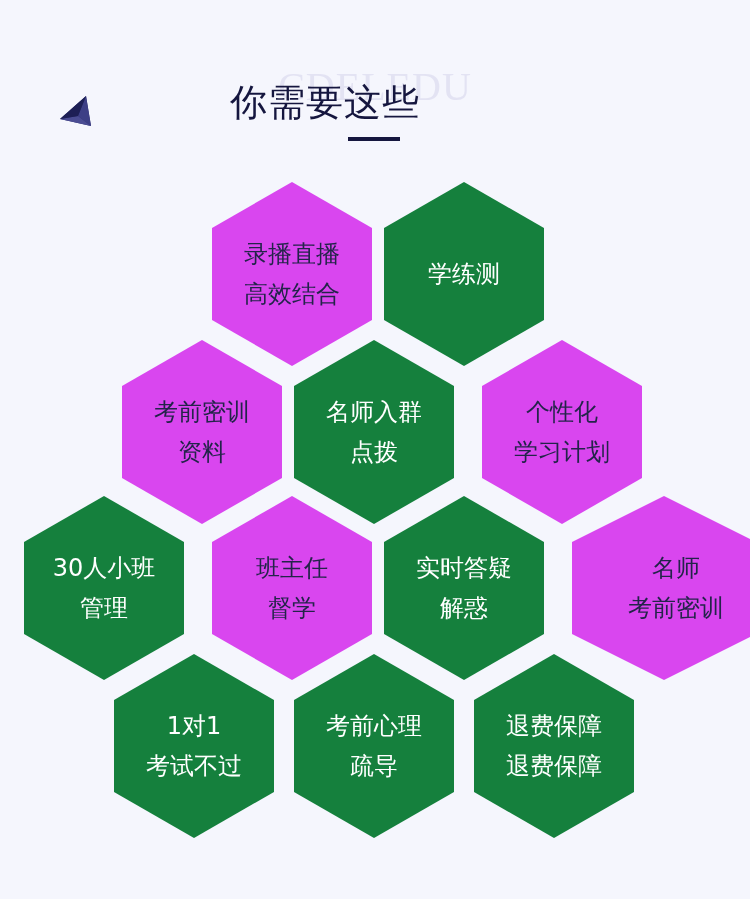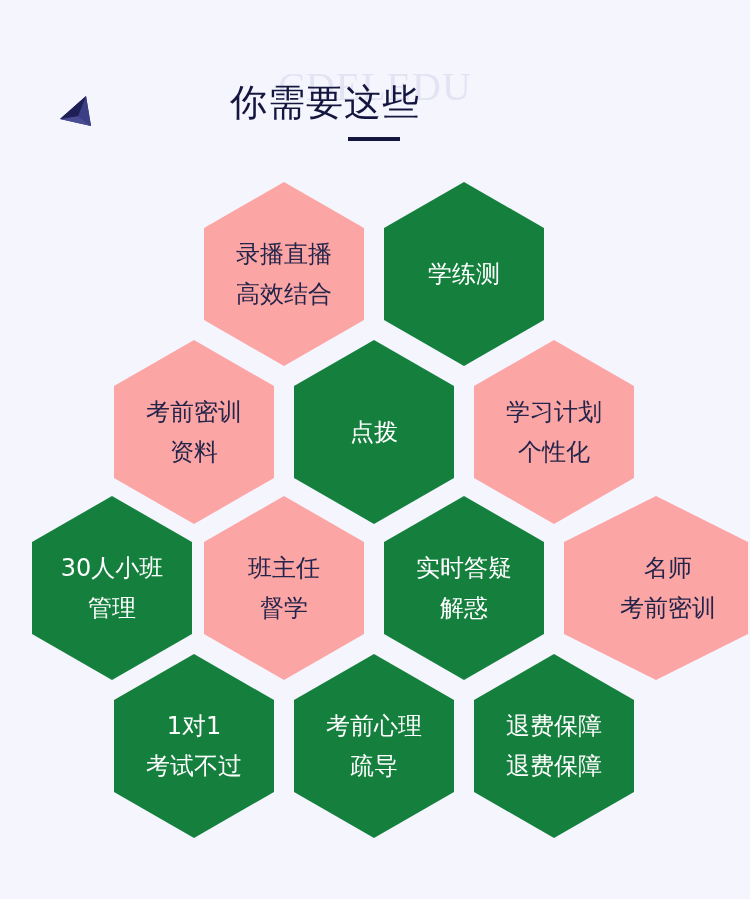--- a/index.html
+++ b/index.html
@@ -26,21 +26,21 @@
     position: absolute; left: 348px; top: 137px;
     width: 52px; height: 4px; background: #15163f;
   }
   .tri-icon { position: absolute; left: 58px; top: 94px; width: 34px; height: 34px; }
   .hex {
     position: absolute; width: 160px; height: 184px;
     clip-path: polygon(50% 0%, 100% 25%, 100% 75%, 50% 100%, 0% 75%, 0% 25%);
     display: flex; flex-direction: column; align-items: center; justify-content: center;
     text-align: center; font-size: 24px; line-height: 40px;
   }
-  .hex.light { background: #fca5a5; color: #23244a; }
+  .hex.light { background: #d946ef; color: #23244a; margin-left: 8px; }
   .hex.dark { background: #15803d; color: #ffffff; }
   .hex span { display: block; white-space: nowrap; }
 </style>
 </head>
 <body>
 
 <div class="watermark">CDELEDU</div>
 
 <svg class="tri-icon" viewBox="0 0 34 34">
   <polygon points="28,2 2,25 33,32" fill="#2a2c6b"></polygon>
@@ -59,28 +59,29 @@
   </div>
   <div class="hex dark" style="left:384px;top:182px;">
     <span>学练测</span>
   </div>
 
   <div class="hex light" style="left:114px;top:340px;">
     <span>考前密训</span>
     <span>资料</span>
   </div>
   <div class="hex dark" style="left:294px;top:340px;">
+    <span>名师入群</span>
     <span>点拨</span>
   </div>
   <div class="hex light" style="left:474px;top:340px;">
+    <span>个性化</span>
     <span>学习计划</span>
-    <span>个性化</span>
   </div>
 
-  <div class="hex dark" style="left:32px;top:496px;">
+  <div class="hex dark" style="left:24px;top:496px;">
     <span>30人小班</span>
     <span>管理</span>
   </div>
   <div class="hex light" style="left:204px;top:496px;">
     <span>班主任</span>
     <span>督学</span>
   </div>
   <div class="hex dark" style="left:384px;top:496px;">
     <span>实时答疑</span>
     <span>解惑</span>

